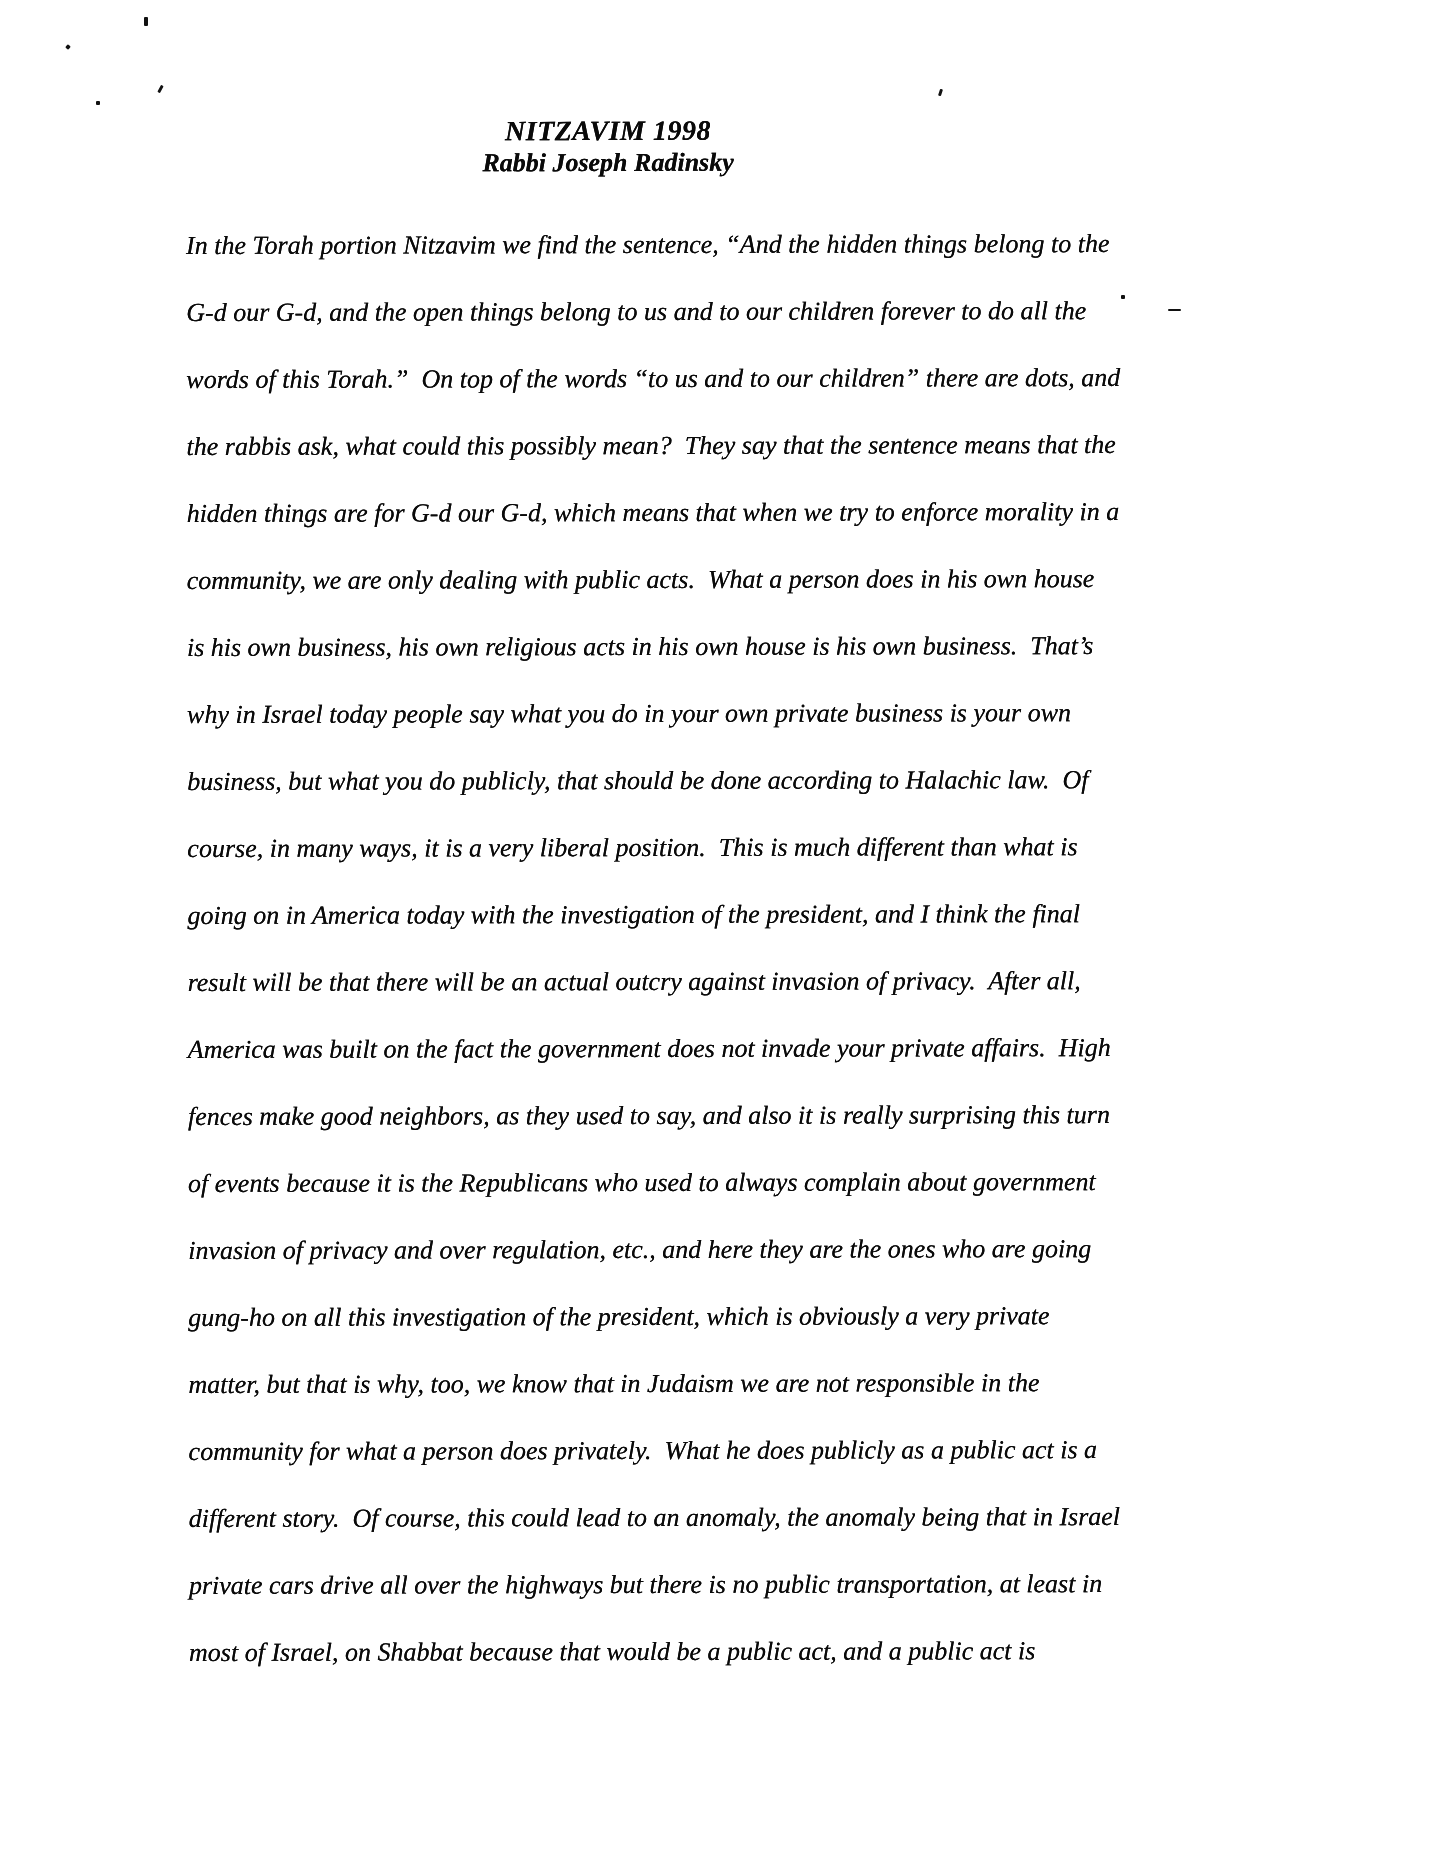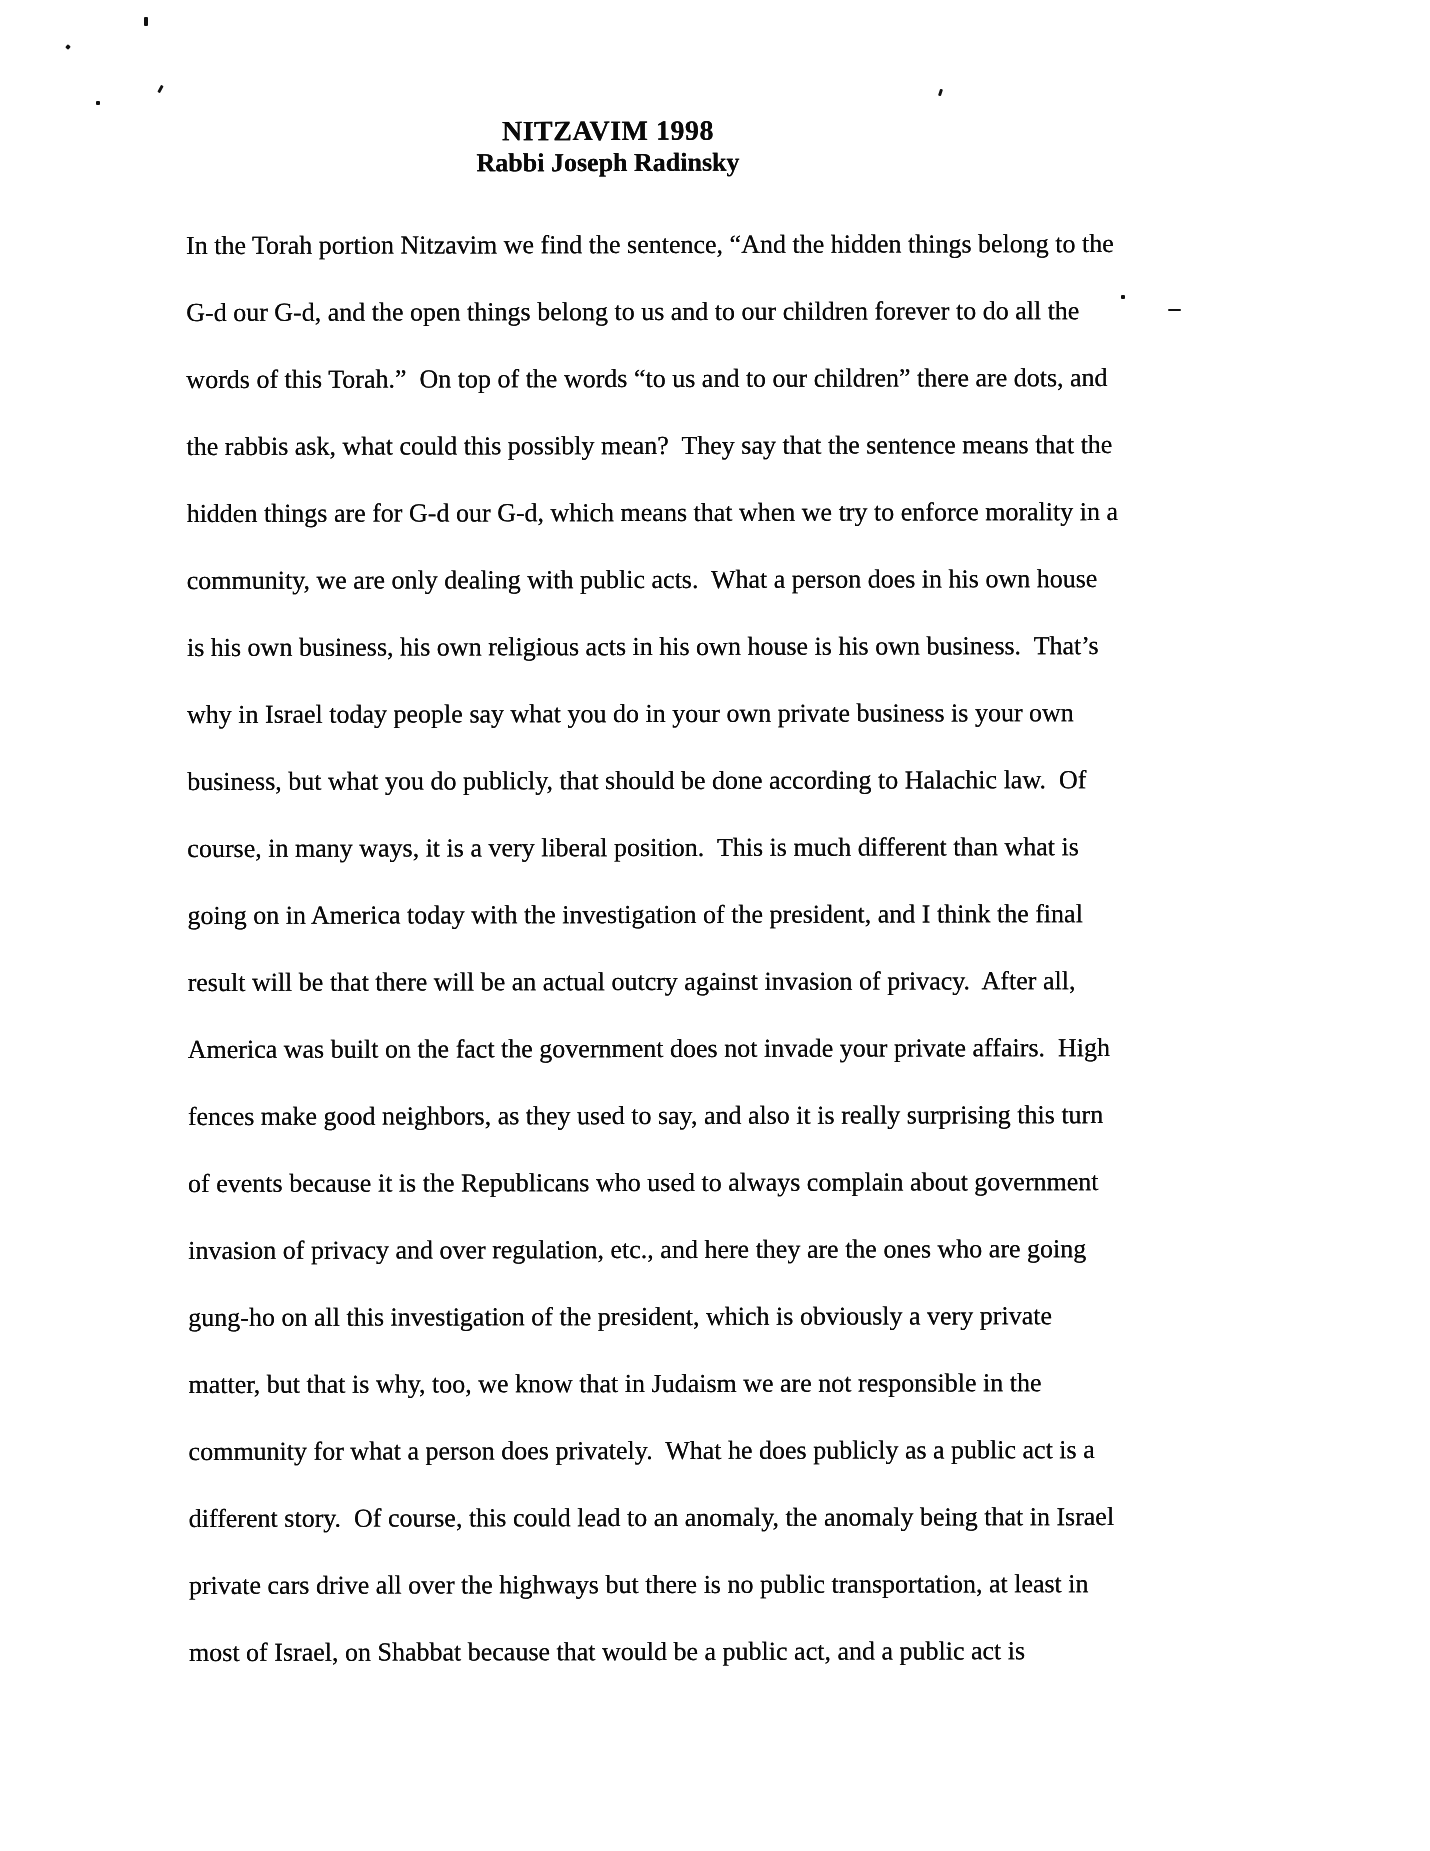--- a/index.html
+++ b/index.html
@@ -8,20 +8,21 @@
     background: #ffffff;
   }
   .page {
     position: relative;
     width: 1430px;
     height: 1851px;
     background: #ffffff;
     overflow: hidden;
     font-family: "Liberation Serif", serif;
     color: #0a0a0a;
+    font-style: italic;
   }
   .title-block {
     position: absolute;
     left: 0;
     top: 114px;
     width: 1216px;
     text-align: center;
     transform: rotate(-0.15deg);
   }
   .doc-title {

